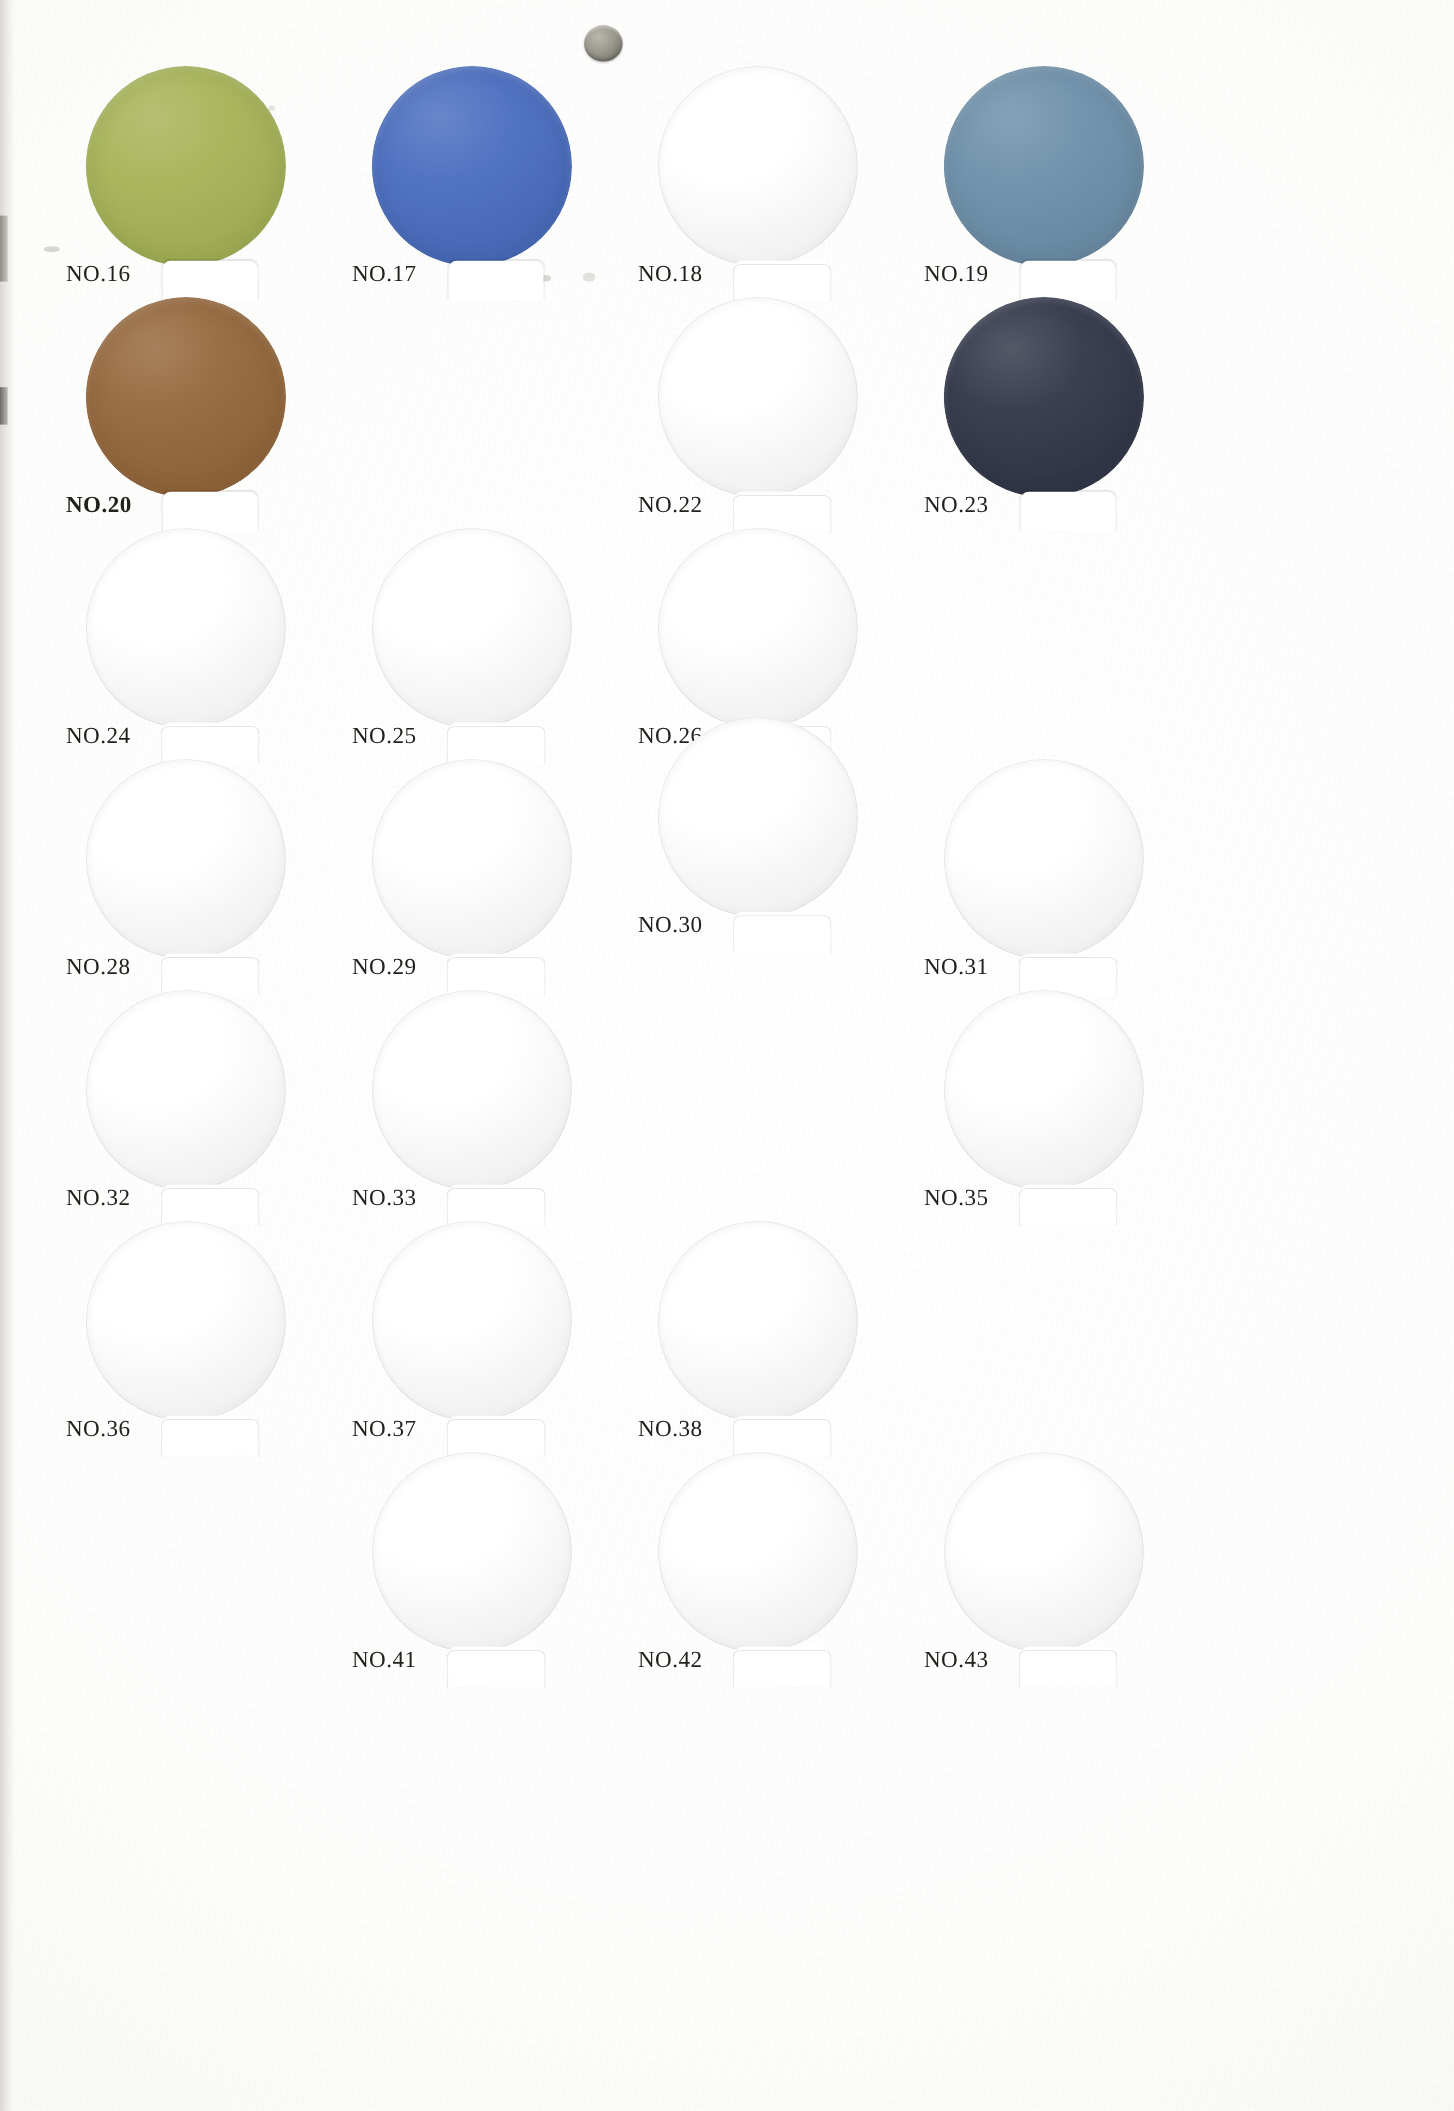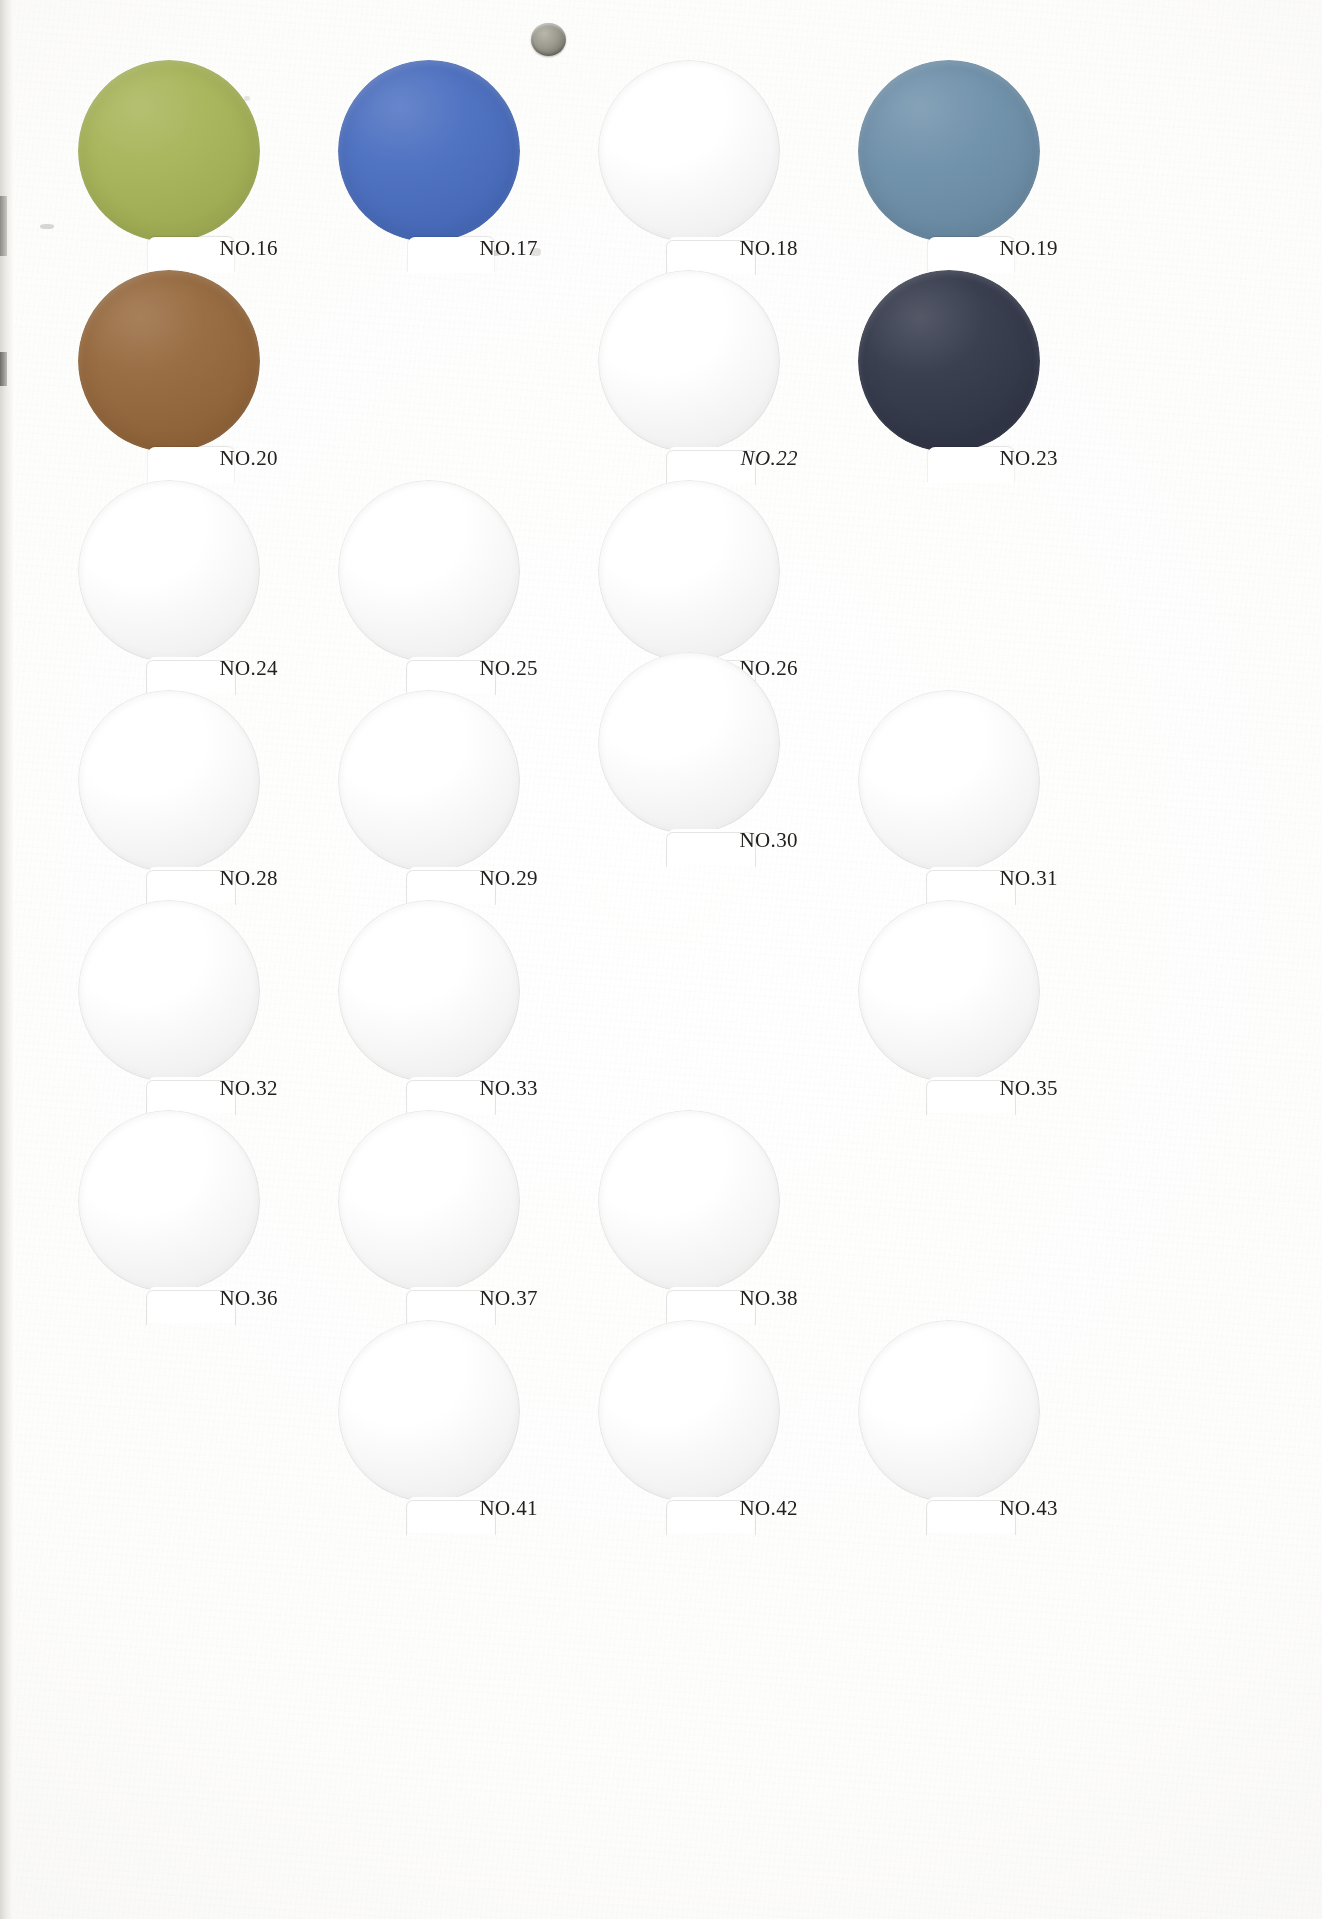--- a/index.html
+++ b/index.html
@@ -109,21 +109,21 @@
     bottom:-4px;
     width:88px; height:34px;
     border:1px solid rgba(0,0,0,0.10);
     border-bottom:none;
     border-radius:7px 7px 0 0;
   }
   .swatch-label{
     position:absolute;
     left:0; top:176px;
     width:218px;
-    text-align:right;
+    text-align:left;
     font-family:"Liberation Serif", serif;
     font-size:21px;
     letter-spacing:.4px;
     color:#23211e;
   }
 
   
   .speck{ position:absolute; background:#b9b6ae; border-radius:40%; opacity:.55;}
 </style>
 </head>
@@ -174,29 +174,29 @@
         <div class="swatch-label">NO.18</div>
       </div>
       <div class="swatch-cell painted" style="left: 840px; top: 60px;">
         <div class="swatch-disc">
           <div class="disc-paint" style="background: rgb(110, 144, 170);"></div>
           <div class="disc-shade"></div>
         </div>
         <div class="disc-notch"></div>
         <div class="swatch-label">NO.19</div>
       </div>
-      <div class="swatch-cell painted" style="left: 60px; top: 270px;">
+      <div class="swatch-cell painted" style="left: 60px; top: 270px; font-weight: bold;">
         <div class="swatch-disc">
           <div class="disc-paint" style="background: rgb(150, 104, 60);"></div>
           <div class="disc-shade"></div>
         </div>
         <div class="disc-notch"></div>
         <div class="swatch-label">NO.20</div>
       </div>
-      <div class="swatch-cell empty" style="left: 580px; top: 270px; font-style: italic;">
+      <div class="swatch-cell empty" style="left: 580px; top: 270px;">
         <div class="swatch-disc">
           <div class="disc-paint"></div>
           <div class="disc-shade"></div>
         </div>
         <div class="disc-notch"></div>
         <div class="notch-outline"></div>
         <div class="swatch-label">NO.22</div>
       </div>
       <div class="swatch-cell painted" style="left: 840px; top: 270px;">
         <div class="swatch-disc">

